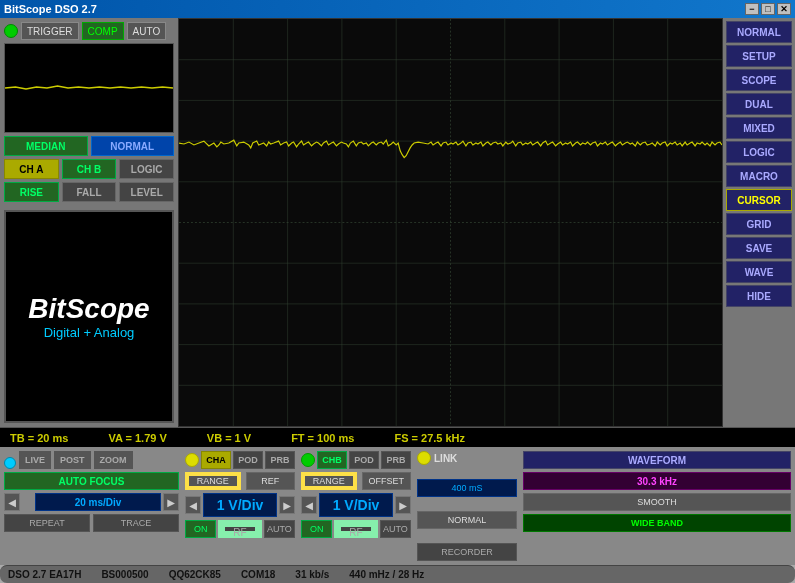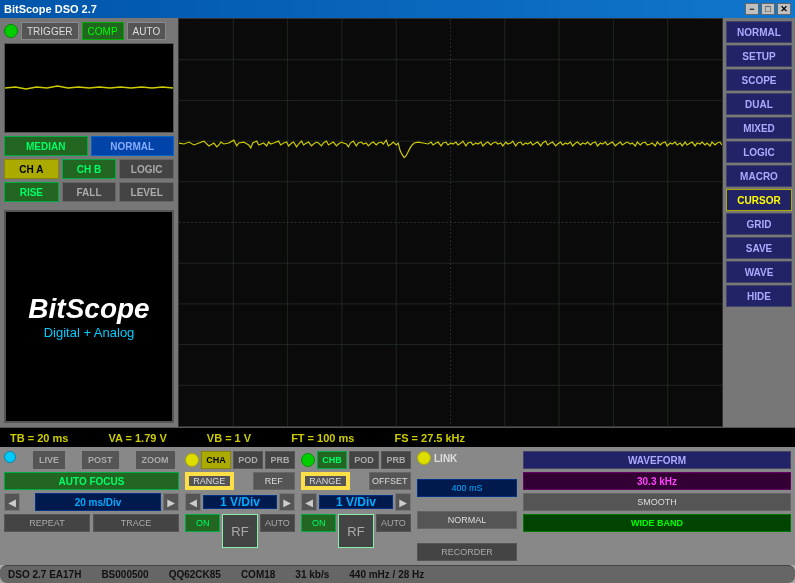--- a/index.html
+++ b/index.html
@@ -250,22 +250,22 @@
 
     
     #bottom-left {
       display: flex;
       flex-direction: column;
       gap: 3px;
       width: 175px;
     }
     .bottom-row {
       display: flex;
-      gap: 17px;
-      align-items: flex-start;
+      gap: 3px;
+      align-items: flex-end;
     }
     .small-indicator {
       width: 12px;
       height: 12px;
       border-radius: 50%;
       background: #00ccff;
       border: 1px solid #0088aa;
       flex-shrink: 0;
     }
     .bottom-btn {
@@ -363,36 +363,36 @@
     .btn-ref { background: #555; color: #ddd; width: 100%; height: 18px; border: 1px solid #666; font-size: 9px; cursor: pointer; }
     .btn-offset { background: #555; color: #ddd; width: 100%; height: 18px; border: 1px solid #666; font-size: 9px; cursor: pointer; }
 
     .div-stepper {
       display: flex;
       align-items: center;
       gap: 2px;
     }
     .div-value {
       flex: 1;
-      height: 14px;
+      height: 24px;
       background: #001a4d;
       color: #00aaff;
-      font-size: 12px;
+      font-size: 14px;
       font-weight: bold;
       display: flex;
       align-items: center;
       justify-content: center;
       border: 1px solid #003388;
     }
     .ch-sub-row {
       display: flex;
       gap: 2px;
     }
     .btn-on { background: #226622; color: #00ff66; height: 18px; flex: 1; border: 1px solid #00aa44; font-size: 9px; cursor: pointer; }
-    .btn-rf { background: #444; color: #aaa; height: 34px; flex: 1; border: 1px solid #86efac; font-size: 13px; cursor: pointer; }
+    .btn-rf { background: #444; color: #aaa; height: 18px; flex: 1; border: 7px solid #86efac; font-size: 10px; cursor: pointer; }
     .btn-auto-sm { background: #444; color: #aaa; height: 18px; flex: 1; border: 1px solid #555; font-size: 9px; cursor: pointer; }
 
     
     #bottom-right {
       flex: 1;
       display: flex;
       gap: 6px;
     }
     .link-group {
       display: flex;

